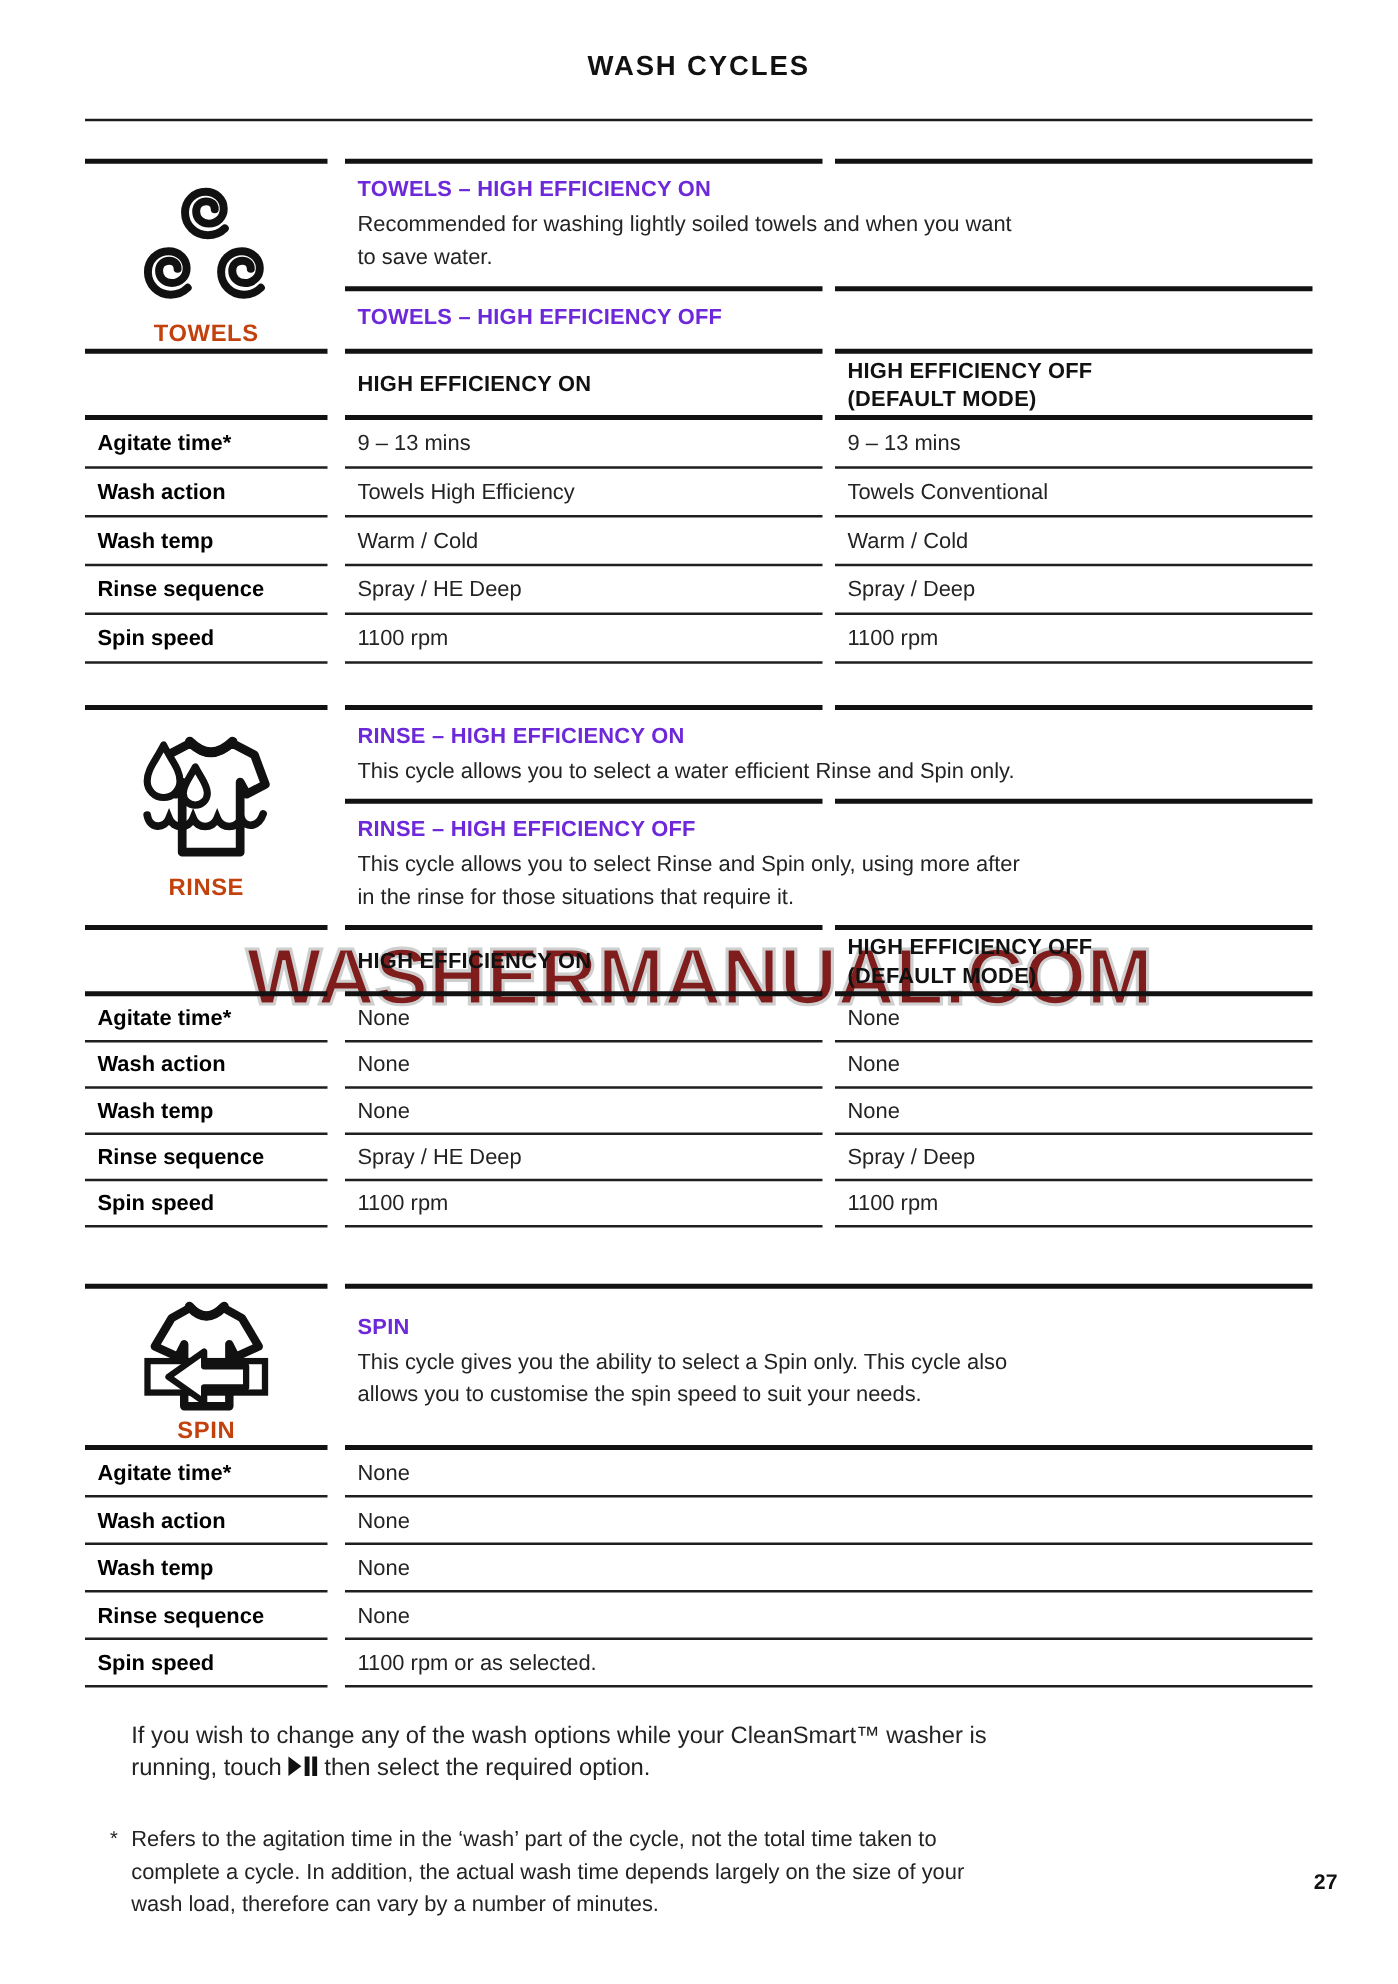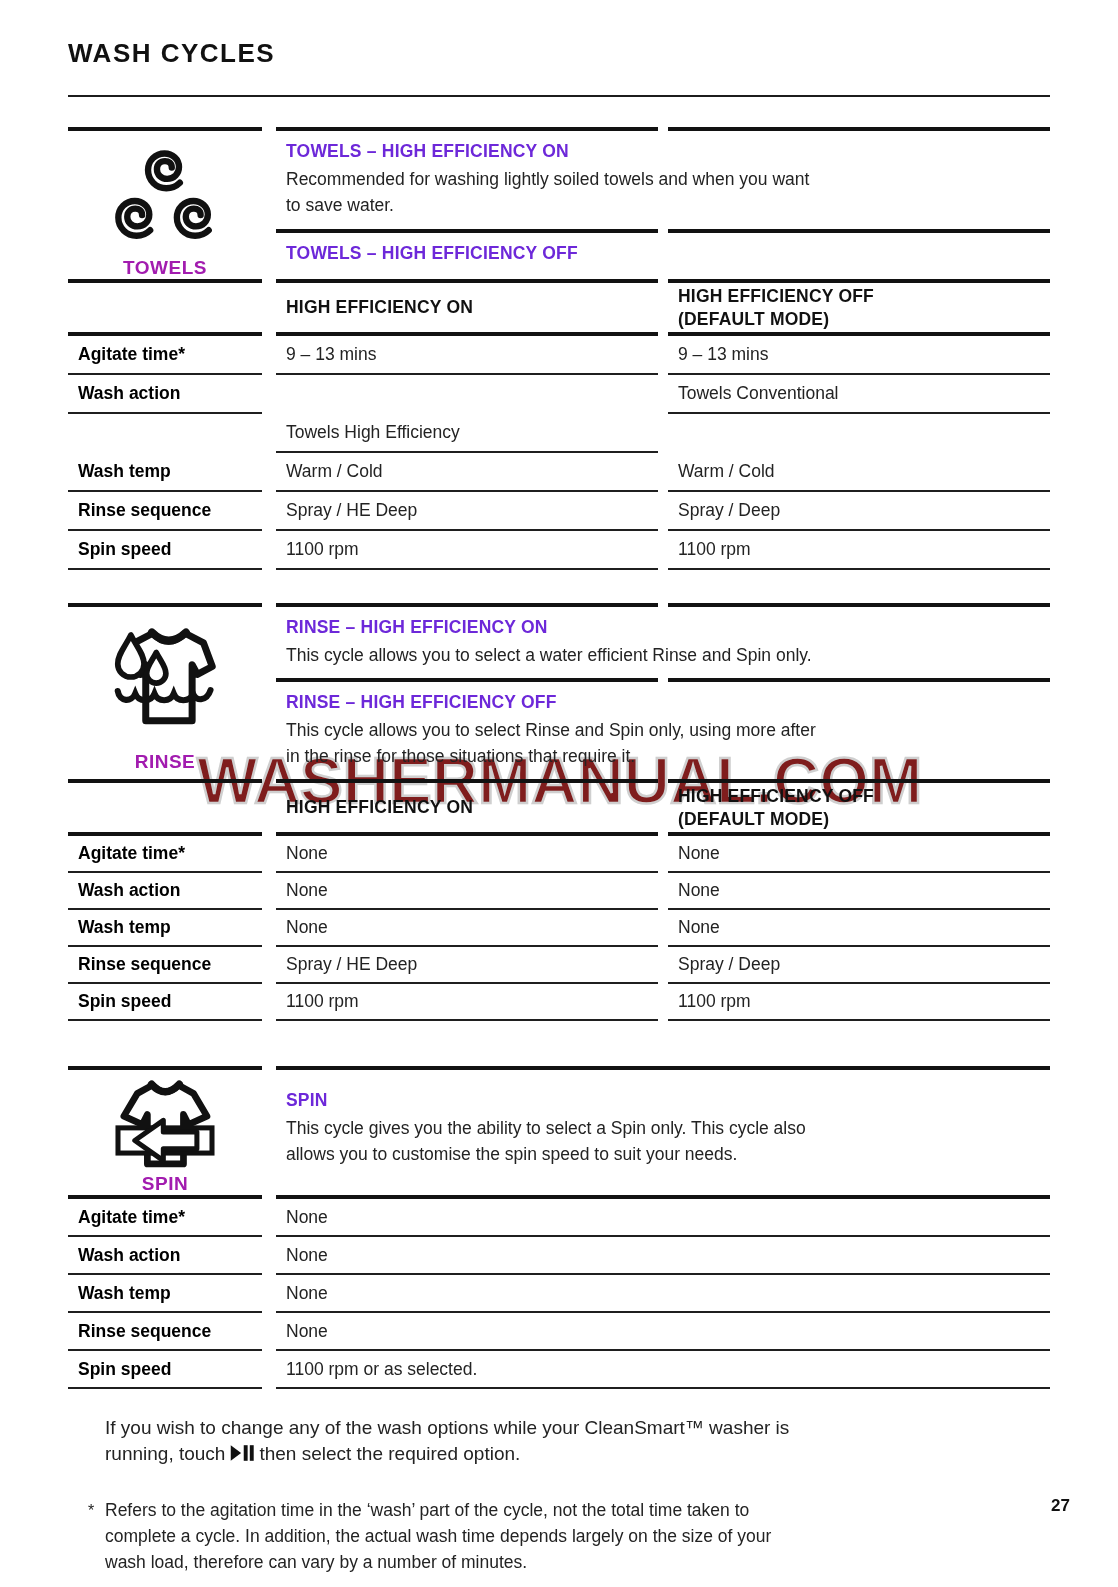--- a/index.html
+++ b/index.html
@@ -6,37 +6,37 @@
   .page{
     position:relative;
     width:1118px;height:1587px;
     background:#ffffff;
     font-family:"Liberation Sans","DejaVu Sans",sans-serif;
     color:#1a1a1a;
     overflow:hidden;
   }
   .content{position:relative;z-index:1;padding:0 68px;}
   .title{
-    text-align:left;
-    font-size:26px;font-weight:700;letter-spacing:1.5px;
+    text-align:center;
+    font-size:22px;font-weight:700;letter-spacing:1.5px;
     padding-top:40px;line-height:26px;color:#111;
   }
   .title-rule{margin-top:29px;height:2px;background:#1c1c1c;}
 
   
   .sec{display:grid;grid-template-columns:194px 14px 382px 10px 382px;}
   .sec.single{grid-template-columns:194px 14px 774px;}
   .c1{grid-column:1;} .c3{grid-column:3;} .c5{grid-column:5;} .c35{grid-column:3 / 6;}
   .sec.single .c35{grid-column:3 / 4;}
   .t-rule{height:4px;background:#121212;}
   .icon-cell{
     grid-column:1;
     display:flex;flex-direction:column;align-items:center;justify-content:flex-start;
   }
-  .cycle-label{font-size:19px;font-weight:700;letter-spacing:.5px;color:#a21caf;}
+  .cycle-label{font-size:19px;font-weight:700;letter-spacing:.5px;color:#c2410c;}
   .desc{padding:8px 0 10px 10px;}
   .desc h3{margin:0 0 3px 0;font-size:17.5px;font-weight:700;letter-spacing:.2px;color:#6d28d9;line-height:24px;}
   .desc p{margin:0;font-size:17.5px;line-height:26px;color:#232323;white-space:pre-line;}
   .hdr-cell{min-height:49px;display:flex;align-items:center;}
   .hdr-text{font-size:17.5px;font-weight:700;line-height:23px;color:#111;white-space:pre-line;padding-left:10px;letter-spacing:.2px;}
   .row-cell{
     height:37px;display:flex;align-items:center;
     border-bottom:2px solid #1f1f1f;
     font-size:17.5px;color:#232323;
   }
@@ -136,42 +136,42 @@
 
       <div class="t-rule c1"></div>
       <div class="t-rule c3"></div>
       <div class="t-rule c5"></div>
 
       <div class="row-cell rlabel c1">Agitate time*</div>
       <div class="row-cell rval c3">9 – 13 mins</div>
       <div class="row-cell rval c5">9 – 13 mins</div>
 
       <div class="row-cell rlabel c1">Wash action</div>
+      <div class="row-cell rval c3">Towels High Efficiency</div>
       <div class="row-cell rval c5">Towels Conventional</div>
-      <div class="row-cell rval c3">Towels High Efficiency</div>
 
       <div class="row-cell rlabel c1">Wash temp</div>
       <div class="row-cell rval c3">Warm / Cold</div>
       <div class="row-cell rval c5">Warm / Cold</div>
 
       <div class="row-cell rlabel c1">Rinse sequence</div>
       <div class="row-cell rval c3">Spray / HE Deep</div>
       <div class="row-cell rval c5">Spray / Deep</div>
 
       <div class="row-cell rlabel c1">Spin speed</div>
       <div class="row-cell rval c3">1100 rpm</div>
       <div class="row-cell rval c5">1100 rpm</div>
     </div>
 
     <div class="sec sec-rinse rinse-rows">
       <div class="t-rule c1"></div>
       <div class="t-rule c3"></div>
       <div class="t-rule c5"></div>
 
-      <div class="icon-cell" style="grid-row:2 / span 3;gap:12px;">
+      <div class="icon-cell" style="grid-row:2 / span 3;">
         <svg class="icon-svg" width="116" height="112" viewBox="0 0 132 128" style="margin-top:14px;">
           <path d="M52 14 L31 25 L21 52 L38 61 L44 50 L44 114 L97 114 L97 50 L103 61 L120 52 L110 25 L89 14 Q70 32 52 14 Z" fill="#ffffff" stroke="#111" stroke-width="8" stroke-linejoin="round"></path>
           <path d="M12 80 C14 93 28 93 32 83 C36 93 50 93 54 83 C58 93 72 93 76 83 C80 93 94 93 98 83 C102 93 114 91 118 79" fill="none" stroke="#111" stroke-width="7" stroke-linecap="round"></path>
           <path d="M27 16 C20 30 12 38 12 49 a15 15 0 0 0 30 0 C42 38 34 30 27 16 Z" fill="#ffffff" stroke="#111" stroke-width="6.5" stroke-linejoin="round"></path>
           <path d="M56 36 C51 46 45 52 45 60 a11 11 0 0 0 22 0 C67 52 61 46 56 36 Z" fill="#ffffff" stroke="#111" stroke-width="6.5" stroke-linejoin="round"></path>
           <path d="M51 13 Q70 32 90 13" fill="none" stroke="#111" stroke-width="9" stroke-linecap="round"></path>
         </svg>
         <div class="cycle-label" style="margin-top:6px;">RINSE</div>
       </div>
 

